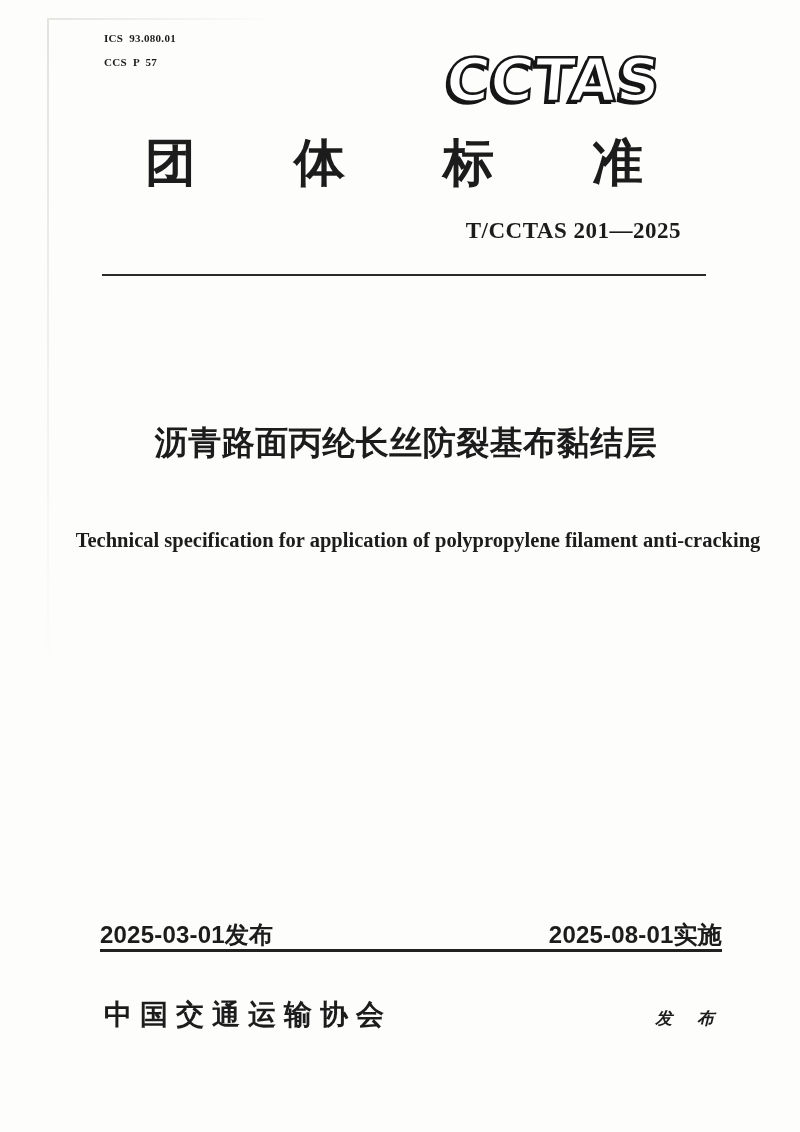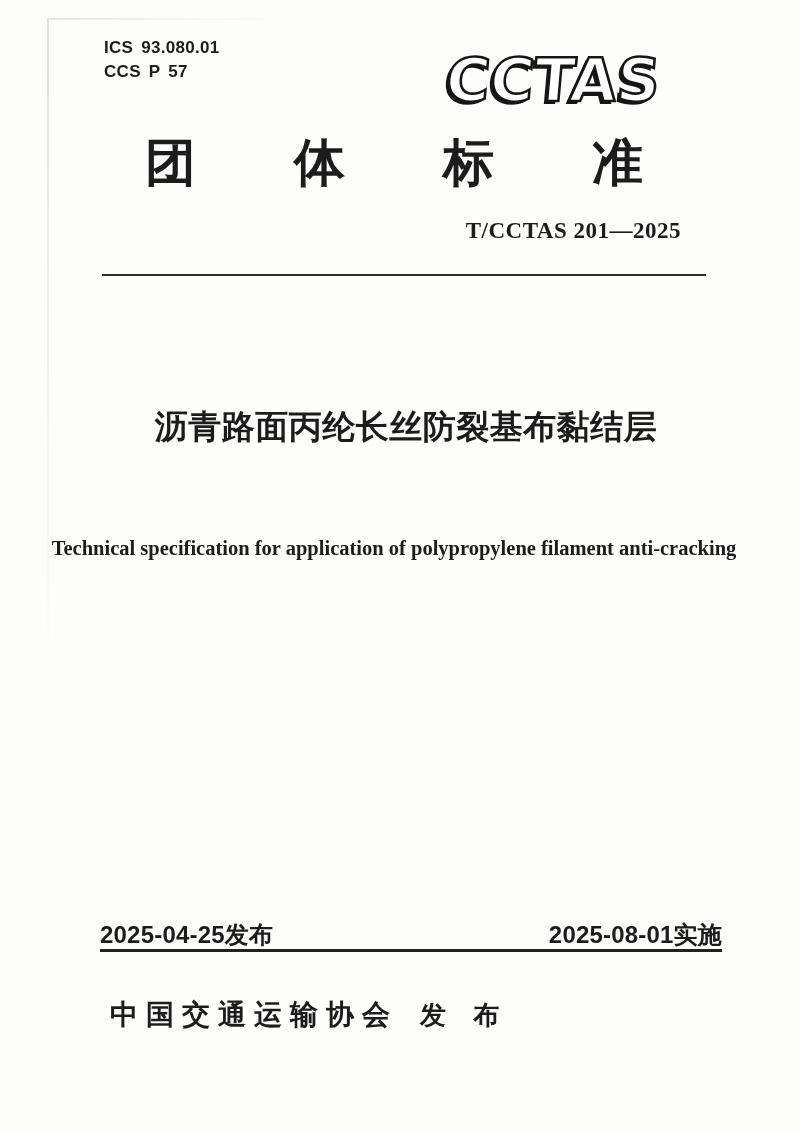--- a/index.html
+++ b/index.html
@@ -14,23 +14,23 @@
   
   .scan-edge-v {
     position:absolute; left:47px; top:18px; width:2px; height:1110px;
     background:linear-gradient(to bottom, #e2e2df 0%, rgba(242,242,240,0) 60%);
   }
   .scan-edge-h {
     position:absolute; left:47px; top:18px; height:2px; width:260px;
     background:linear-gradient(to right, #e5e5e2 0%, rgba(242,242,240,0) 90%);
   }
   .ics-block {
-    position:absolute; left:104px; top:36px;
-    font-family:Liberation Sans, sans-serif;
-    font-weight:700; font-size:17px; line-height:24px;
+    position:absolute; left:104px; top:26px;
+    font-family:Liberation Serif, serif;
+    font-weight:700; font-size:11px; line-height:24px;
     letter-spacing:0.3px; word-spacing:3px;
   }
   .logo {
     position:absolute; right:140px; top:50px;
     font-family:"DejaVu Sans", sans-serif;
     font-weight:800; font-size:60px; line-height:1;
     color:#ffffff;
     -webkit-text-stroke:2.6px #161616;
     text-shadow:-3px 3px 0 #161616, -1px 1px 0 #161616;
     transform:skewX(-5deg);
@@ -43,42 +43,42 @@
   }
   .std-number {
     position:absolute; right:119px; top:218px;
     font-family:"Liberation Serif", serif;
     font-weight:700; font-size:23px; letter-spacing:0.5px;text-align:center;
   }
   .rule { position:absolute; background:#2b2b2b; }
   .rule-top  { left:102px; top:274px; width:604px; height:2px; }
   .rule-bottom { left:100px; top:949px; width:622px; height:2.5px; background:#212121; }
   .title-cn {
-    position:absolute; left:103px; top:403px; width:606px;
+    position:absolute; left:103px; top:419px; width:606px;
     text-align:center; font-size:33px; font-weight:700;
     line-height:47px; letter-spacing:0.5px;
   }
   .title-en {
-    position:absolute; left:42px; top:527px; width:704px;
+    position:absolute; left:66px; top:527px; width:704px;
     text-align:center;
     font-family:"Liberation Serif", serif;
-    font-weight:700; font-size:20.5px; line-height:27px;margin-top:8px;
+    font-weight:700; font-size:20.5px; line-height:27px;
   }
   .dates {
     position:absolute; left:100px; top:919px; width:622px;
     display:flex; justify-content:space-between;
     font-size:24px; font-weight:700; letter-spacing:0.2px;
   }
   .publisher-row {
-    position:absolute; left:110px; top:996px; width:620px;
-    display:flex; justify-content:flex-start; align-items:baseline;
+    position:absolute; left:104px; top:996px; width:620px;
+    display:flex; justify-content:space-between; align-items:baseline;
     font-weight:700;
   }
   .publisher { font-size:28px; letter-spacing:8px; }
-  .publish-action { font-size:26px; letter-spacing:10px; margin-left:22px; }
+  .publish-action { font-size:17px; letter-spacing:10px; margin-left:22px;font-style:italic; }
 </style>
 </head>
 <body>
 
 <div class="page">
 
   <div class="scan-edge-v"></div>
   <div class="scan-edge-h"></div>
 
   <div class="ics-block">
@@ -102,21 +102,21 @@
   <div class="title-cn">
     <div>沥青路面丙纶长丝防裂基布黏结层</div>
   </div>
 
   <div class="title-en">
     <div>Technical specification for application of polypropylene filament anti-cracking</div>
   </div>
 
   <div class="dates">
     <div>
-      <span>2025-04-25</span><span>发布</span>
+      <span>2025-03-01</span><span>发布</span>
     </div>
     <div>
       <span>2025-08-01</span><span>实施</span>
     </div>
   </div>
 
   <div class="rule rule-bottom"></div>
 
   <div class="publisher-row">
     <span class="publisher">中国交通运输协会</span>

